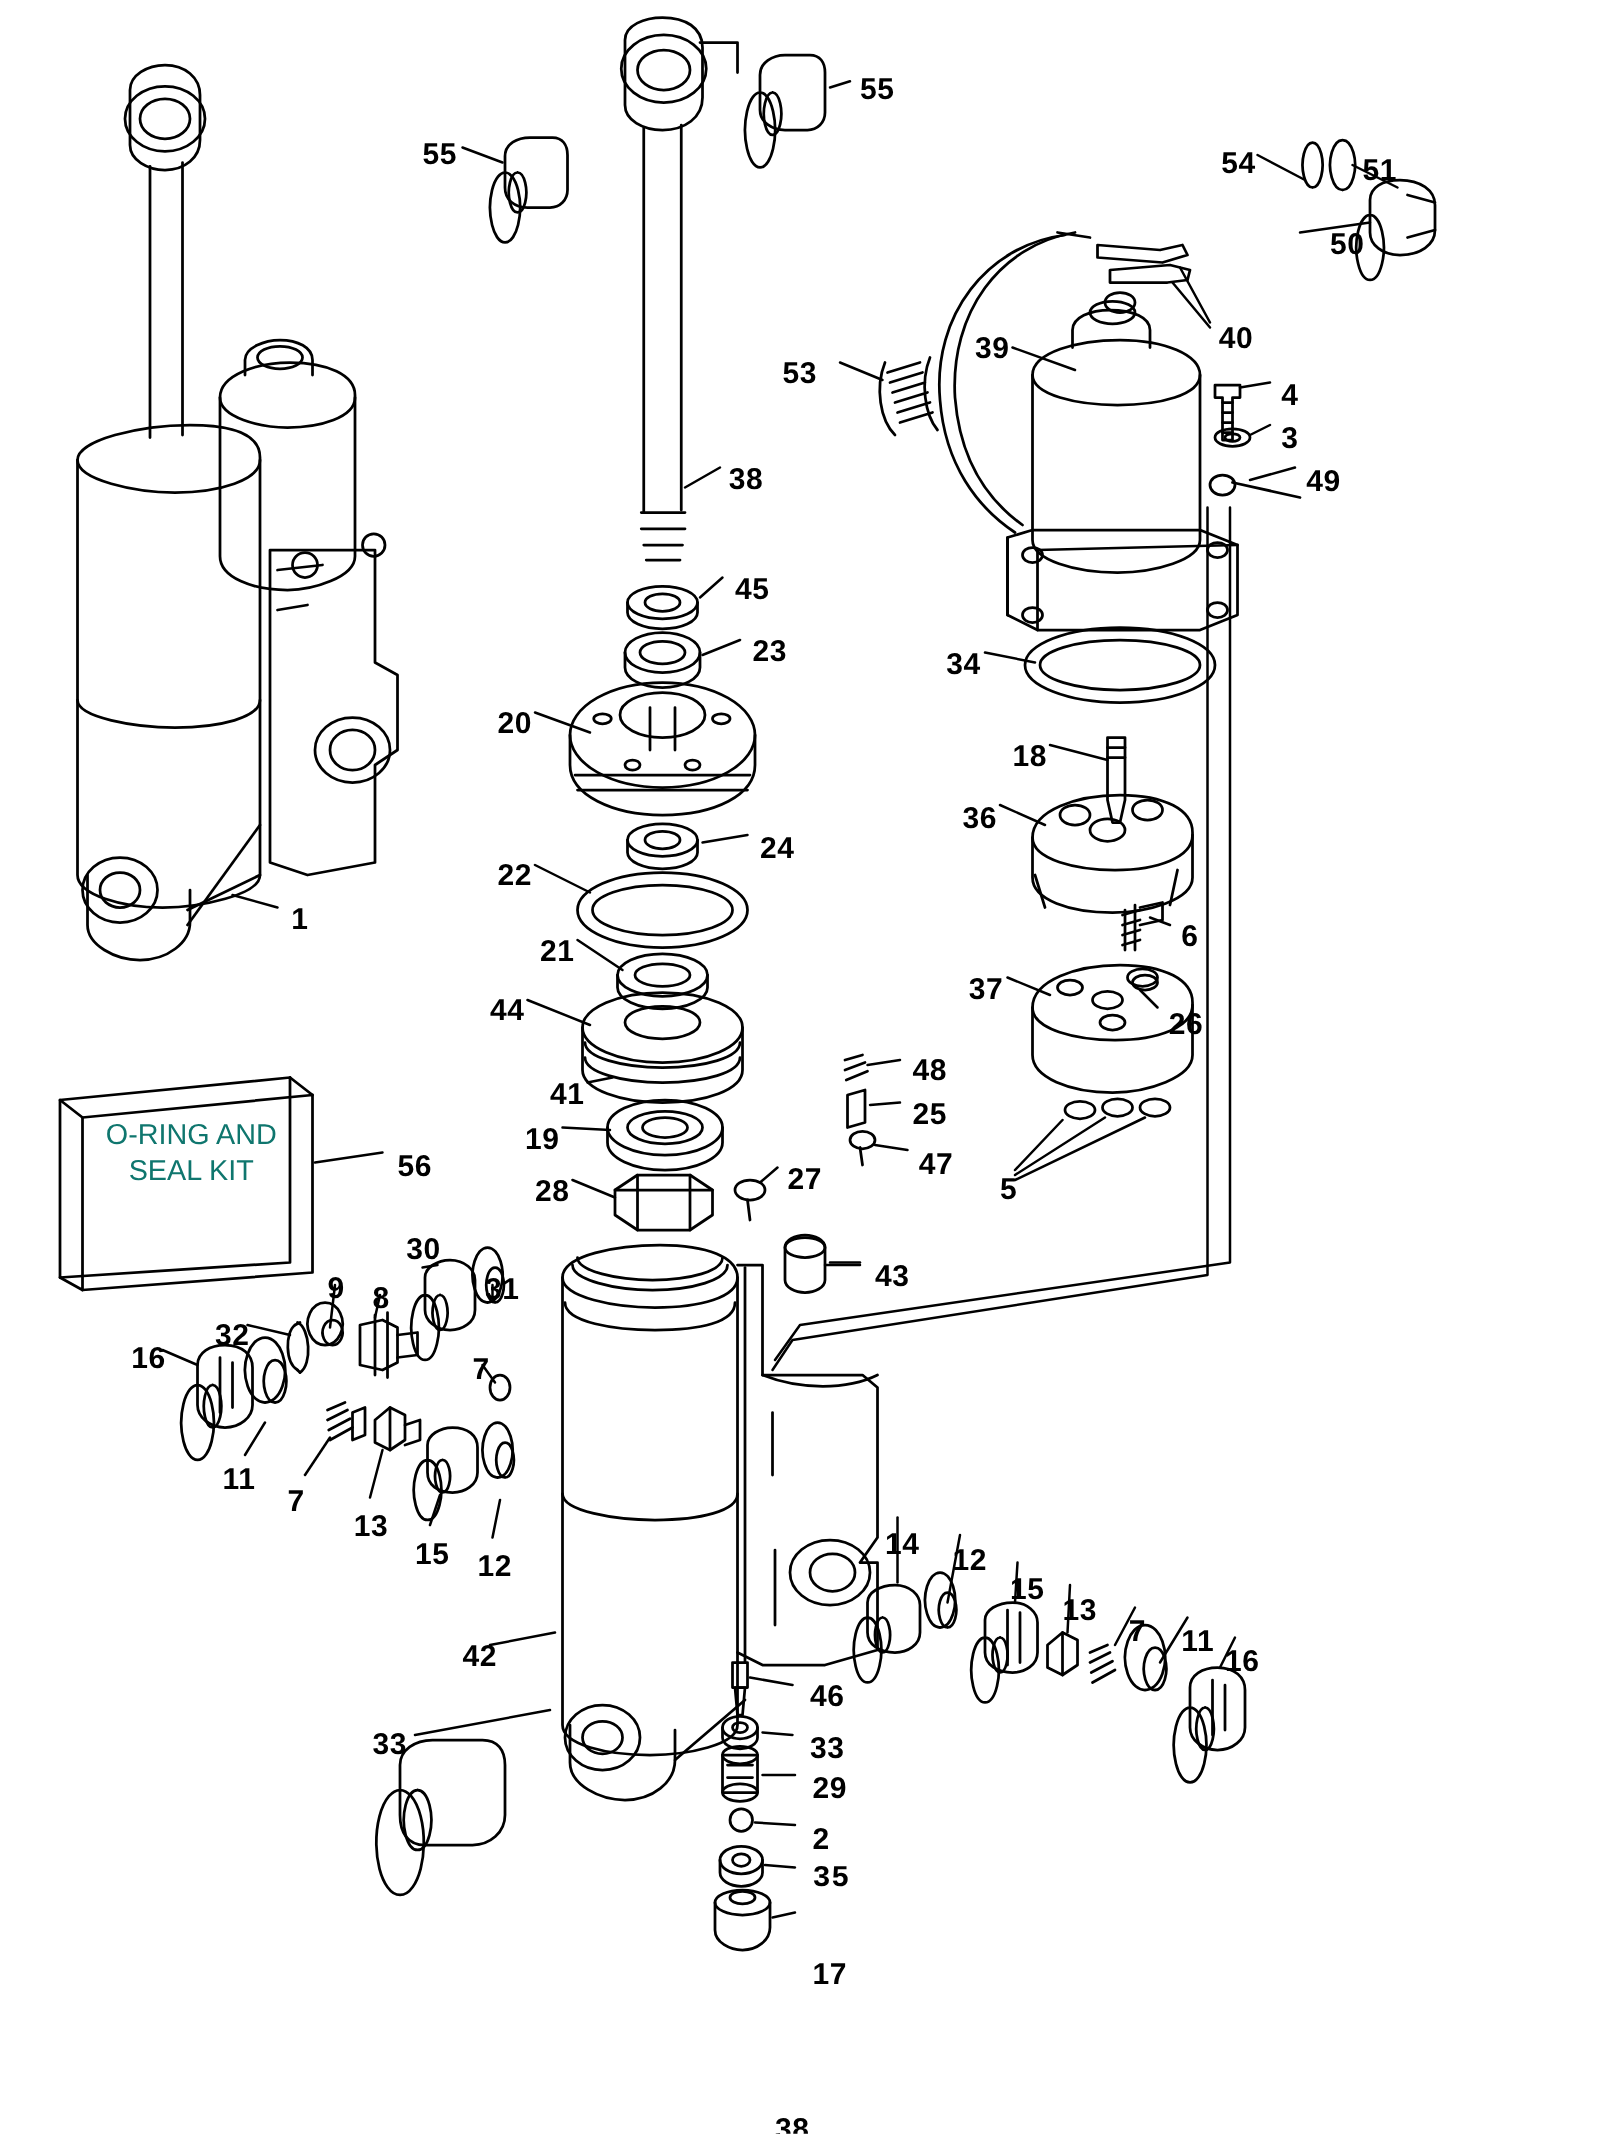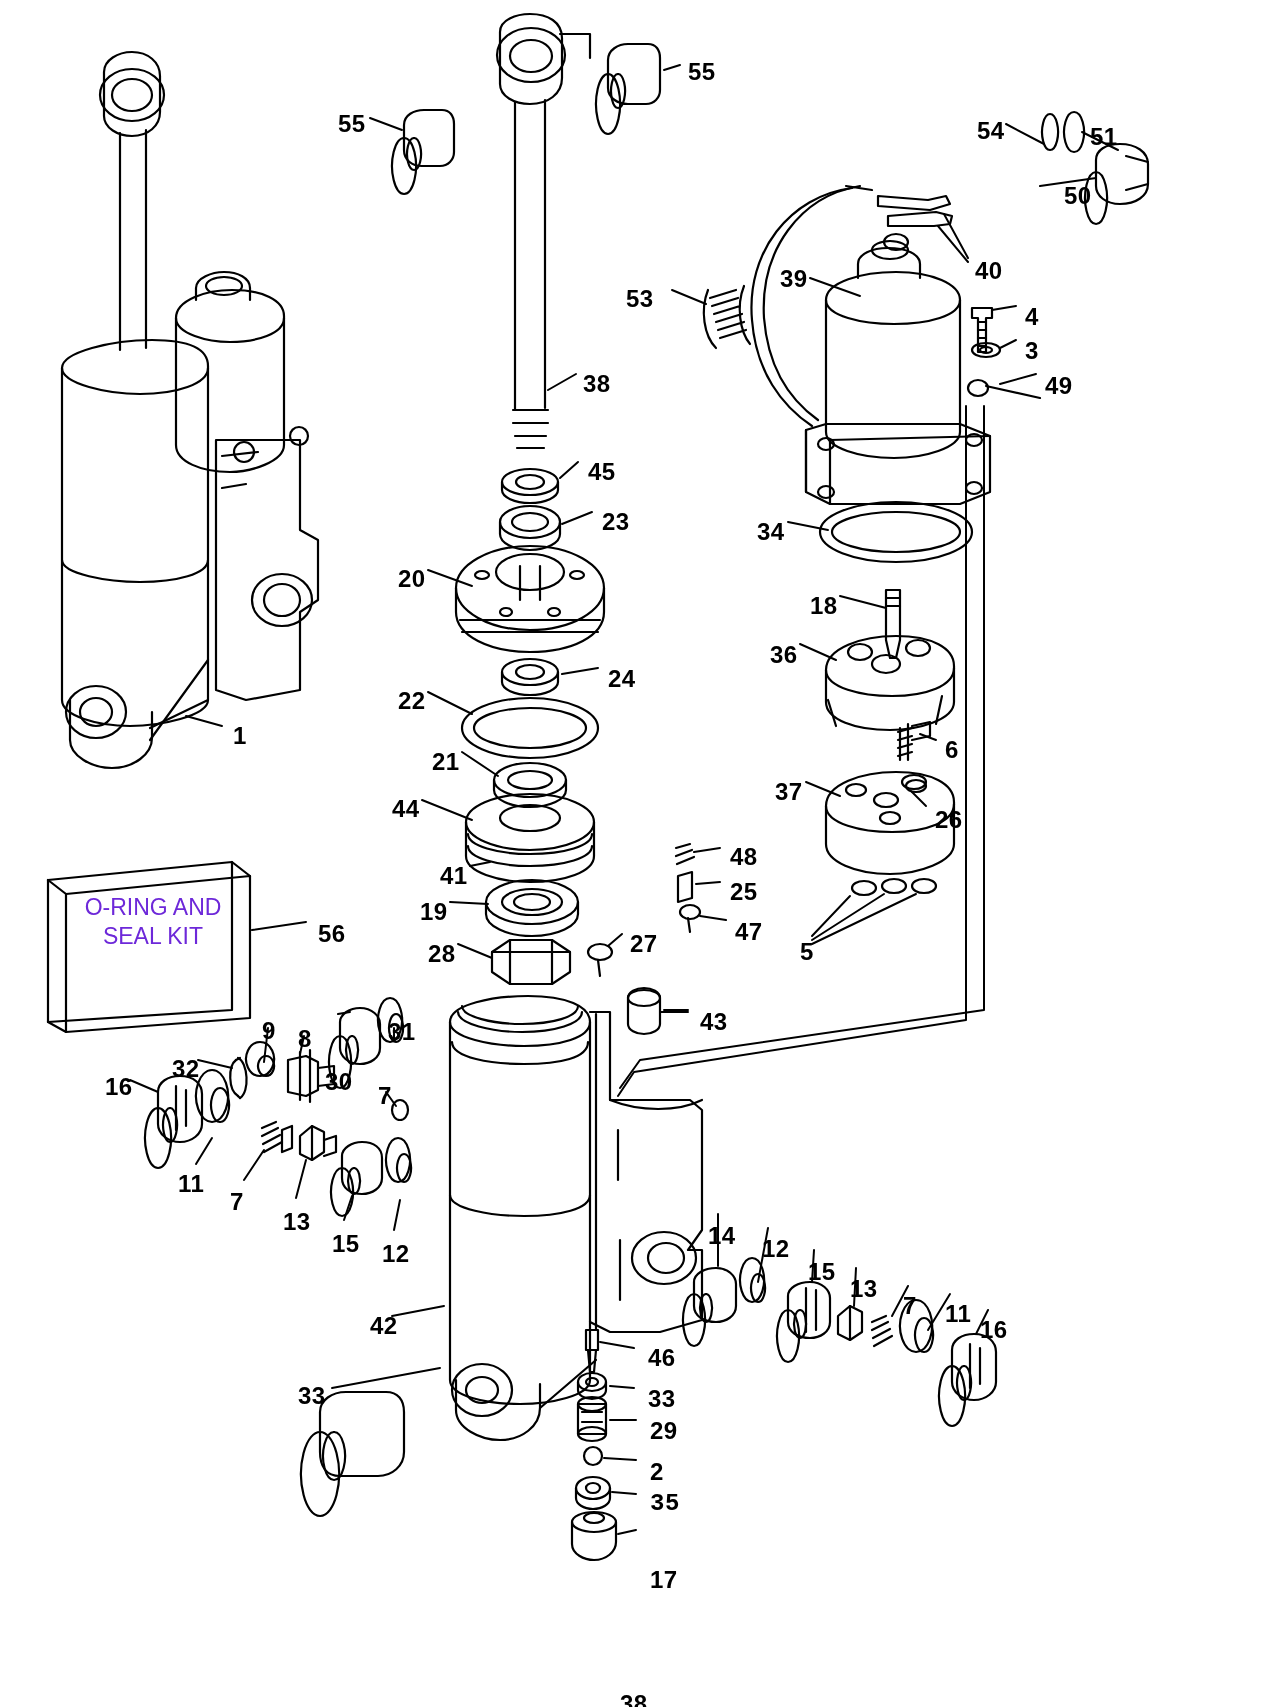--- a/index.html
+++ b/index.html
@@ -1,19 +1,19 @@
 <!DOCTYPE html>
 <html><head>
 <meta charset="utf-8">
 <style>
   html,body{margin:0;padding:0;background:#ffffff;}
   body{width:1280px;height:1707px;position:relative;font-family:"Liberation Sans",sans-serif;overflow:hidden;}
   #sheet{position:absolute;left:0;top:0;width:1280px;height:1707px;}
   .callout{position:absolute;font-weight:bold;font-size:24px;color:#000;white-space:nowrap;letter-spacing:0.5px;}
-  .kitbox{position:absolute;font-weight:normal;font-size:23px;color:#6d28d9;text-align:center;line-height:1.25;}
+  .kitbox{position:absolute;font-weight:normal;font-size:23px;color:#0f766e;text-align:center;line-height:1.25;}
   svg{display:block;}
   .ln{stroke:#000;fill:none;}
 </style>
 </head>
 <body>
 
 <div id="sheet">
 
   <svg id="art" width="1280" height="1707" viewBox="0 0 1280 1707">
     <g class="ln" stroke-width="2.2" stroke-linejoin="round" stroke-linecap="round">
@@ -418,21 +418,21 @@
       <div class="callout" style="left: 440px; top: 862px;">41</div>
       <div class="callout" style="left: 730px; top: 843px;">48</div>
       <div class="callout" style="left: 730px; top: 878px;">25</div>
       <div class="callout" style="left: 420px; top: 898px;">19</div>
       <div class="callout" style="left: 735px; top: 918px;">47</div>
       <div class="callout" style="left: 800px; top: 938px;">5</div>
       <div class="callout" style="left: 428px; top: 940px;">28</div>
       <div class="callout" style="left: 630px; top: 930px;">27</div>
       <div class="callout" style="left: 318px; top: 920px;">56</div>
       <div class="callout" style="left: 700px; top: 1008px;">43</div>
-      <div class="callout" style="left: 325px; top: 1068px; text-align: right;">30</div>
+      <div class="callout" style="left: 325px; top: 986px; text-align: right;">30</div>
       <div class="callout" style="left: 388px; top: 1018px;">31</div>
       <div class="callout" style="left: 262px; top: 1017px;">9</div>
       <div class="callout" style="left: 298px; top: 1025px;">8</div>
       <div class="callout" style="left: 172px; top: 1055px;">32</div>
       <div class="callout" style="left: 378px; top: 1082px;">7</div>
       <div class="callout" style="left: 105px; top: 1073px;">16</div>
       <div class="callout" style="left: 178px; top: 1170px;">11</div>
       <div class="callout" style="left: 230px; top: 1188px;">7</div>
       <div class="callout" style="left: 283px; top: 1208px;">13</div>
       <div class="callout" style="left: 332px; top: 1230px;">15</div>

